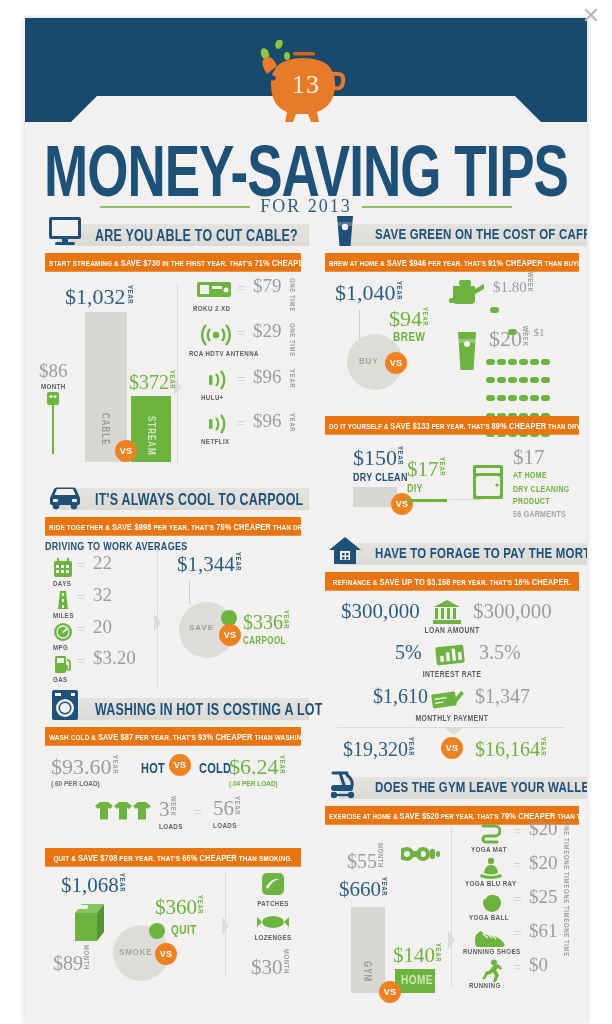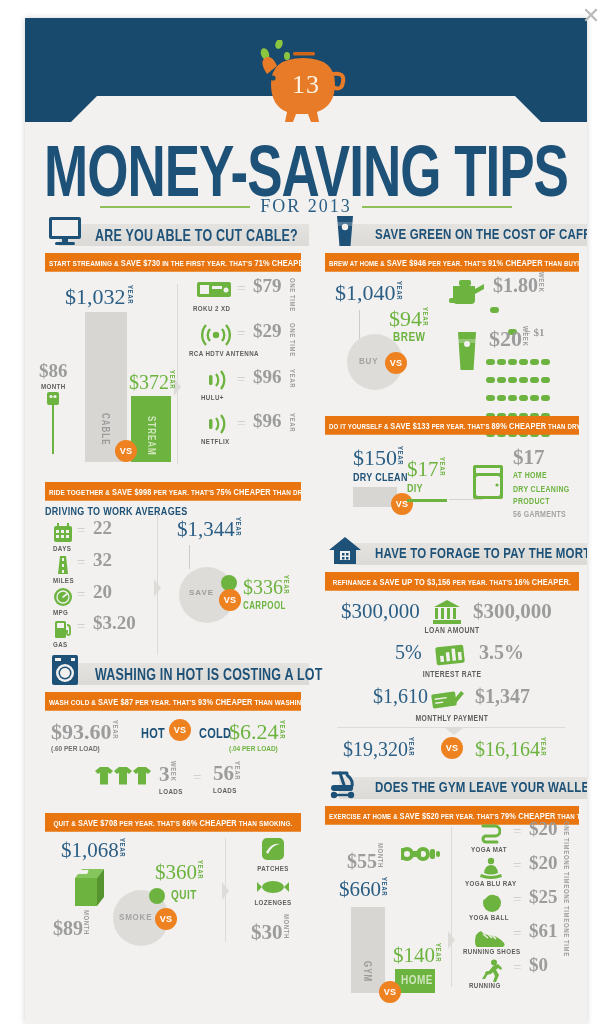--- a/index.html
+++ b/index.html
@@ -50,21 +50,21 @@
   .sec-head .ttl{position:absolute;left:58px;top:8px;right:4px;color:#1d5177;font-weight:bold;
      font-size:12.5px;letter-spacing:.2px;z-index:4;transform:scaleY(1.32);transform-origin:left top;
      white-space:nowrap;}
   .sec-bar{margin:3px 8px 0 8px;background:#e8750f;color:#fff;font-size:6.4px;font-weight:bold;
      letter-spacing:.15px;padding:3px 4px;text-align:center;transform:scaleY(1.25);
      transform-origin:center top;white-space:nowrap;overflow:hidden;}
   .sec-bar b{font-size:7.4px;}
   .sec-body{position:relative;}
 
   
-  .navy{color:#2b5e85;} .green{color:#6cb33f;} .gray{color:#9c9c9c;font-weight:bold;}
+  .navy{color:#2b5e85;} .green{color:#6cb33f;} .gray{color:#9c9c9c;}
   .serif{font-family:"Liberation Serif",serif;}
   .vtag{display:inline-block;writing-mode:vertical-rl;font-size:6px;font-weight:bold;
         letter-spacing:.6px;transform:scaleX(1.25);transform-origin:left center;line-height:1;}
   .lbl{font-size:6.2px;font-weight:bold;letter-spacing:.4px;color:#5d5d5d;transform:scaleY(1.2);
        transform-origin:left top;display:block;}
   .dol{font-family:"Liberation Serif",serif;}
   .vs{display:inline-block;width:22px;height:22px;border-radius:50%;background:#ef8220;color:#fff;
       font-size:9px;font-weight:bold;line-height:22px;text-align:center;letter-spacing:.3px;}
   .eq{color:#c6c6c6;font-family:"Liberation Serif",serif;font-size:15px;}
   .vdiv{position:absolute;width:1px;background:#dddbd8;}
@@ -215,20 +215,35 @@
               <span class="eq" style="position:absolute;left:48px;top:0;">=</span>
               <span class="dol gray" style="position:absolute;left:64px;top:-5px;font-size:19px;">$96</span>
               <span class="vtag gray" style="position:absolute;left:100px;top:-2px;">YEAR</span>
               <span class="lbl" style="position:absolute;left:12px;top:22px;">NETFLIX</span>
             </div>
           </div>
         </div>
       </div>
 
       <div class="sec" style="margin-top:14px;">
+        <div class="sec-head">
+          <div class="strip"></div>
+          <div class="ico">
+            <svg width="40" height="36" viewBox="0 0 40 36">
+              <path d="M5 20 l4 -9 a3 3 0 0 1 2.6 -1.6 h16.8 a3 3 0 0 1 2.6 1.6 l4 9 v6 h-30 z" fill="#1d5177"></path>
+              <rect x="5" y="20" width="30" height="7" rx="2" fill="#1d5177"></rect>
+              <circle cx="11" cy="28" r="3.4" fill="#1d5177"></circle>
+                <circle cx="29" cy="28" r="3.4" fill="#1d5177"></circle>
+              <path d="M12 11 h16 l2.5 6 h-21 z" fill="#f2f1ef"></path>
+              <rect x="8" y="21" width="5" height="3" rx="1" fill="#f2f1ef"></rect>
+                <rect x="27" y="21" width="5" height="3" rx="1" fill="#f2f1ef"></rect>
+            </svg>
+          </div>
+          <div class="ttl">IT'S ALWAYS COOL TO CARPOOL</div>
+        </div>
         <div class="sec-bar">
           <span>RIDE TOGETHER &amp;</span>
           <b>SAVE $998</b>
           <span>PER YEAR. THAT'S</span>
           <b>75% CHEAPER</b>
           <span>THAN DRIVING.</span>
         </div>
         <div class="sec-body" style="height:160px;">
           <div class="vdiv" style="left:120px;top:10px;height:148px;"></div>
           <div class="arrow" style="left:117px;top:82px;"></div>
@@ -457,21 +472,21 @@
 
           <div style="position:absolute;left:130px;top:6px;">
             <svg width="40" height="34" viewBox="0 0 40 34">
               <path d="M6 12 h22 v14 a4 4 0 0 1 -4 4 h-14 a4 4 0 0 1 -4 -4 z" fill="#6cb33f"></path>
               <path d="M28 15 l9 -5 v5 l-9 5 z" fill="#6cb33f"></path>
               <rect x="12" y="6" width="12" height="6" rx="2" fill="#6cb33f"></rect>
               <rect x="2" y="24" width="8" height="5" rx="2" fill="#6cb33f"></rect>
             </svg>
           </div>
           <div style="position:absolute;left:176px;top:4px;">
-            <span class="dol gray" style="font-size:20px;text-align:center;">$1.80</span><span class="vtag gray">WEEK</span>
+            <span class="dol gray" style="font-size:15px;text-align:center;">$1.80</span><span class="vtag gray">WEEK</span>
           </div>
           <div style="position:absolute;left:172px;top:32px;"><span class="pellet"></span></div>
 
           <div style="position:absolute;left:190px;top:54px;">
             <span class="pellet"></span>
             <span class="gray serif" style="font-size:11px;margin-left:2px;">= $1</span>
           </div>
 
           <div style="position:absolute;left:136px;top:62px;">
             <svg width="28" height="42" viewBox="0 0 28 42">

